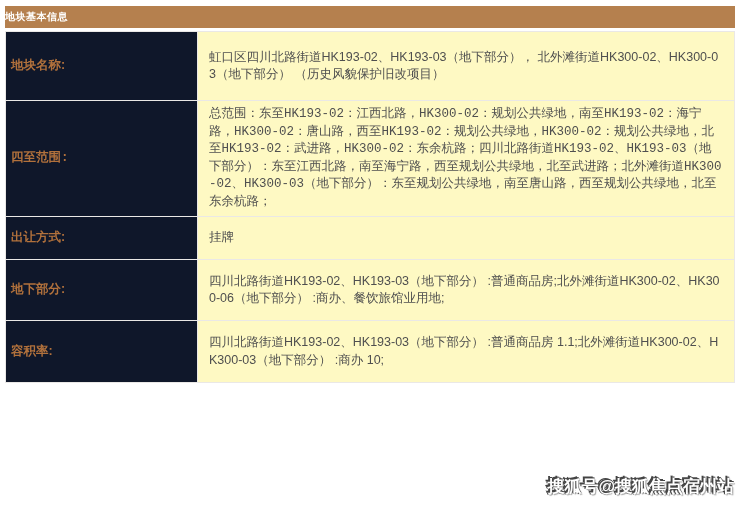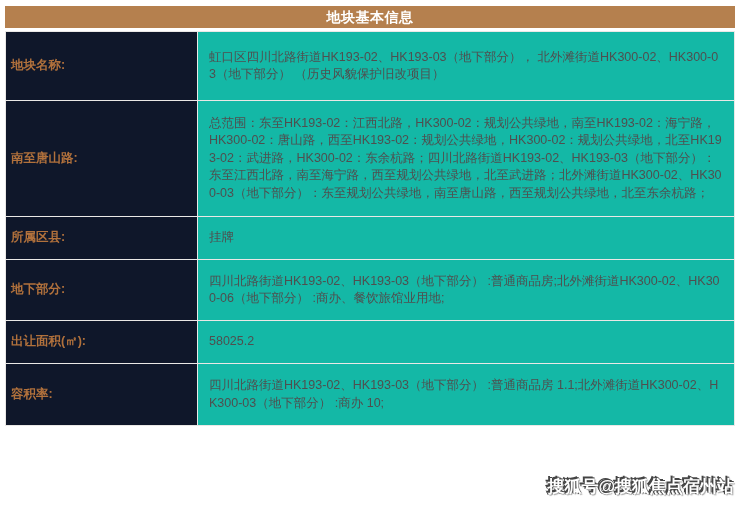--- a/index.html
+++ b/index.html
@@ -16,23 +16,23 @@
   }
   .panel {
     position: absolute;
     left: 5px;
     top: 6px;
     width: 730px;
   }
   .panel-header {
     background: #b5804e;
     color: #ffffff;
-    font-size: 14px;
+    font-size: 10px;
     font-weight: bold;
-    text-align: center;
+    text-align: left;
     height: 22px;
     line-height: 22px;
     letter-spacing: 0.5px;
   }
   table.info {
     margin-top: 3px;
     width: 730px;
     border-collapse: collapse;
     table-layout: fixed;
   }
@@ -44,26 +44,26 @@
     word-break: break-all;
   }
   td.lbl {
     width: 180px;
     background: #0f172a;
     color: #b1713c;
     font-weight: bold;
     padding: 5px 6px 5px 5px;
   }
   td.val {
-    background: #14b8a6;
+    background: #fef9c3;
     color: #4f4f4f;
     padding: 5px 12px 5px 11px;
   }
   tr.r0 td { height: 58px; }
-  tr.r1 td { height: 105px; }
+  tr.r1 td { height: 105px; font-family: Liberation Mono, monospace; }
   tr.r2 td { height: 31px; }
   tr.r3 td { height: 32px; }
   tr.r4 td { height: 33px; }
   tr.r5 td { height: 50px; }
   tr.r6 td { height: 32px; }
   tr.r7 td { height: 51px; }
   .watermark {
     position: absolute;
     right: 6px;
     top: 475px;
@@ -85,34 +85,30 @@
 
 <div class="panel">
   <div class="panel-header">地块基本信息</div>
   <table class="info">
     <tbody>
       <tr class="r0">
         <td class="lbl">地块名称:</td>
         <td class="val">虹口区四川北路街道HK193-02、HK193-03（地下部分）， 北外滩街道HK300-02、HK300-03（地下部分） （历史风貌保护旧改项目）</td>
       </tr>
       <tr class="r1">
-        <td class="lbl">南至唐山路:</td>
+        <td class="lbl">四至范围:</td>
         <td class="val">总范围：东至HK193-02：江西北路，HK300-02：规划公共绿地，南至HK193-02：海宁路，HK300-02：唐山路，西至HK193-02：规划公共绿地，HK300-02：规划公共绿地，北至HK193-02：武进路，HK300-02：东余杭路；四川北路街道HK193-02、HK193-03（地下部分）：东至江西北路，南至海宁路，西至规划公共绿地，北至武进路；北外滩街道HK300-02、HK300-03（地下部分）：东至规划公共绿地，南至唐山路，西至规划公共绿地，北至东余杭路；</td>
       </tr>
       <tr class="r3">
-        <td class="lbl">所属区县:</td>
+        <td class="lbl">出让方式:</td>
         <td class="val">挂牌</td>
       </tr>
       <tr class="r5">
         <td class="lbl">地下部分:</td>
         <td class="val">四川北路街道HK193-02、HK193-03（地下部分） :普通商品房;北外滩街道HK300-02、HK300-06（地下部分） :商办、餐饮旅馆业用地;</td>
-      </tr>
-      <tr class="r6">
-        <td class="lbl">出让面积(㎡):</td>
-        <td class="val">58025.2</td>
       </tr>
       <tr class="r7">
         <td class="lbl">容积率:</td>
         <td class="val">四川北路街道HK193-02、HK193-03（地下部分） :普通商品房 1.1;北外滩街道HK300-02、HK300-03（地下部分） :商办 10;</td>
       </tr>
 
     </tbody>
   </table>
 </div>
 

